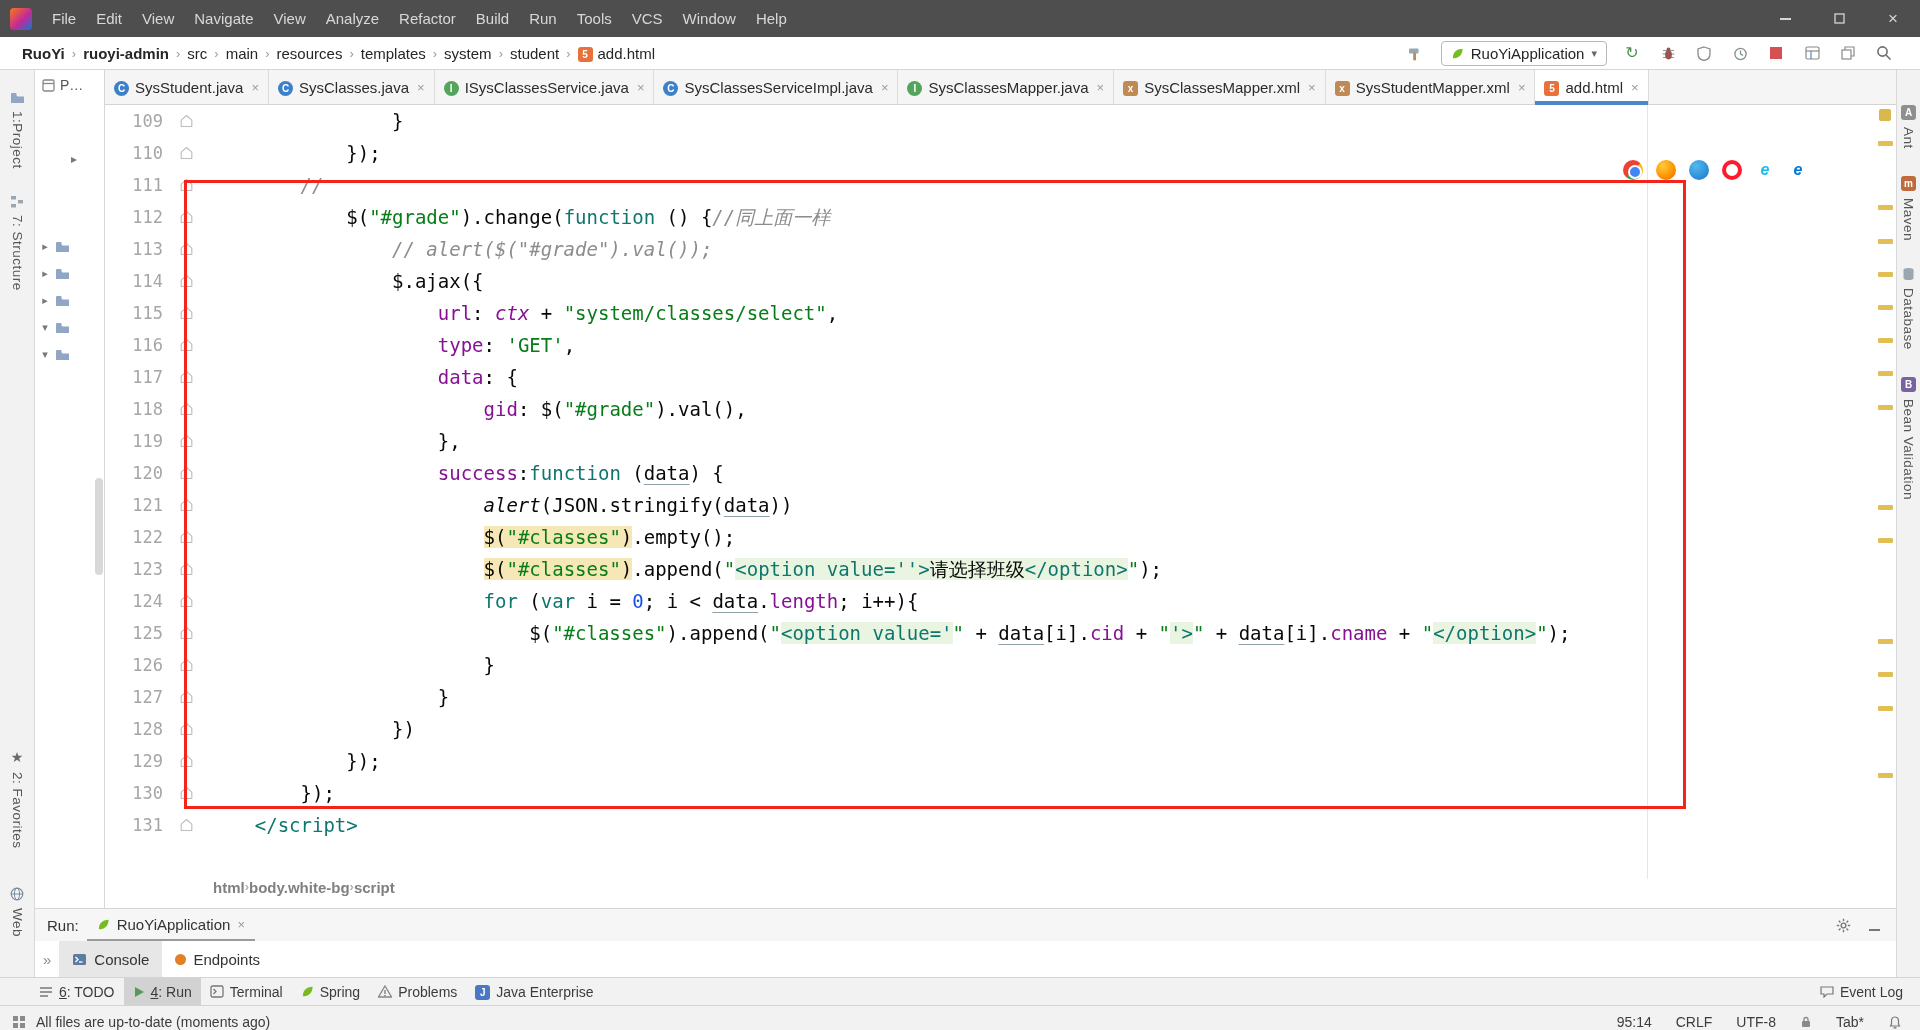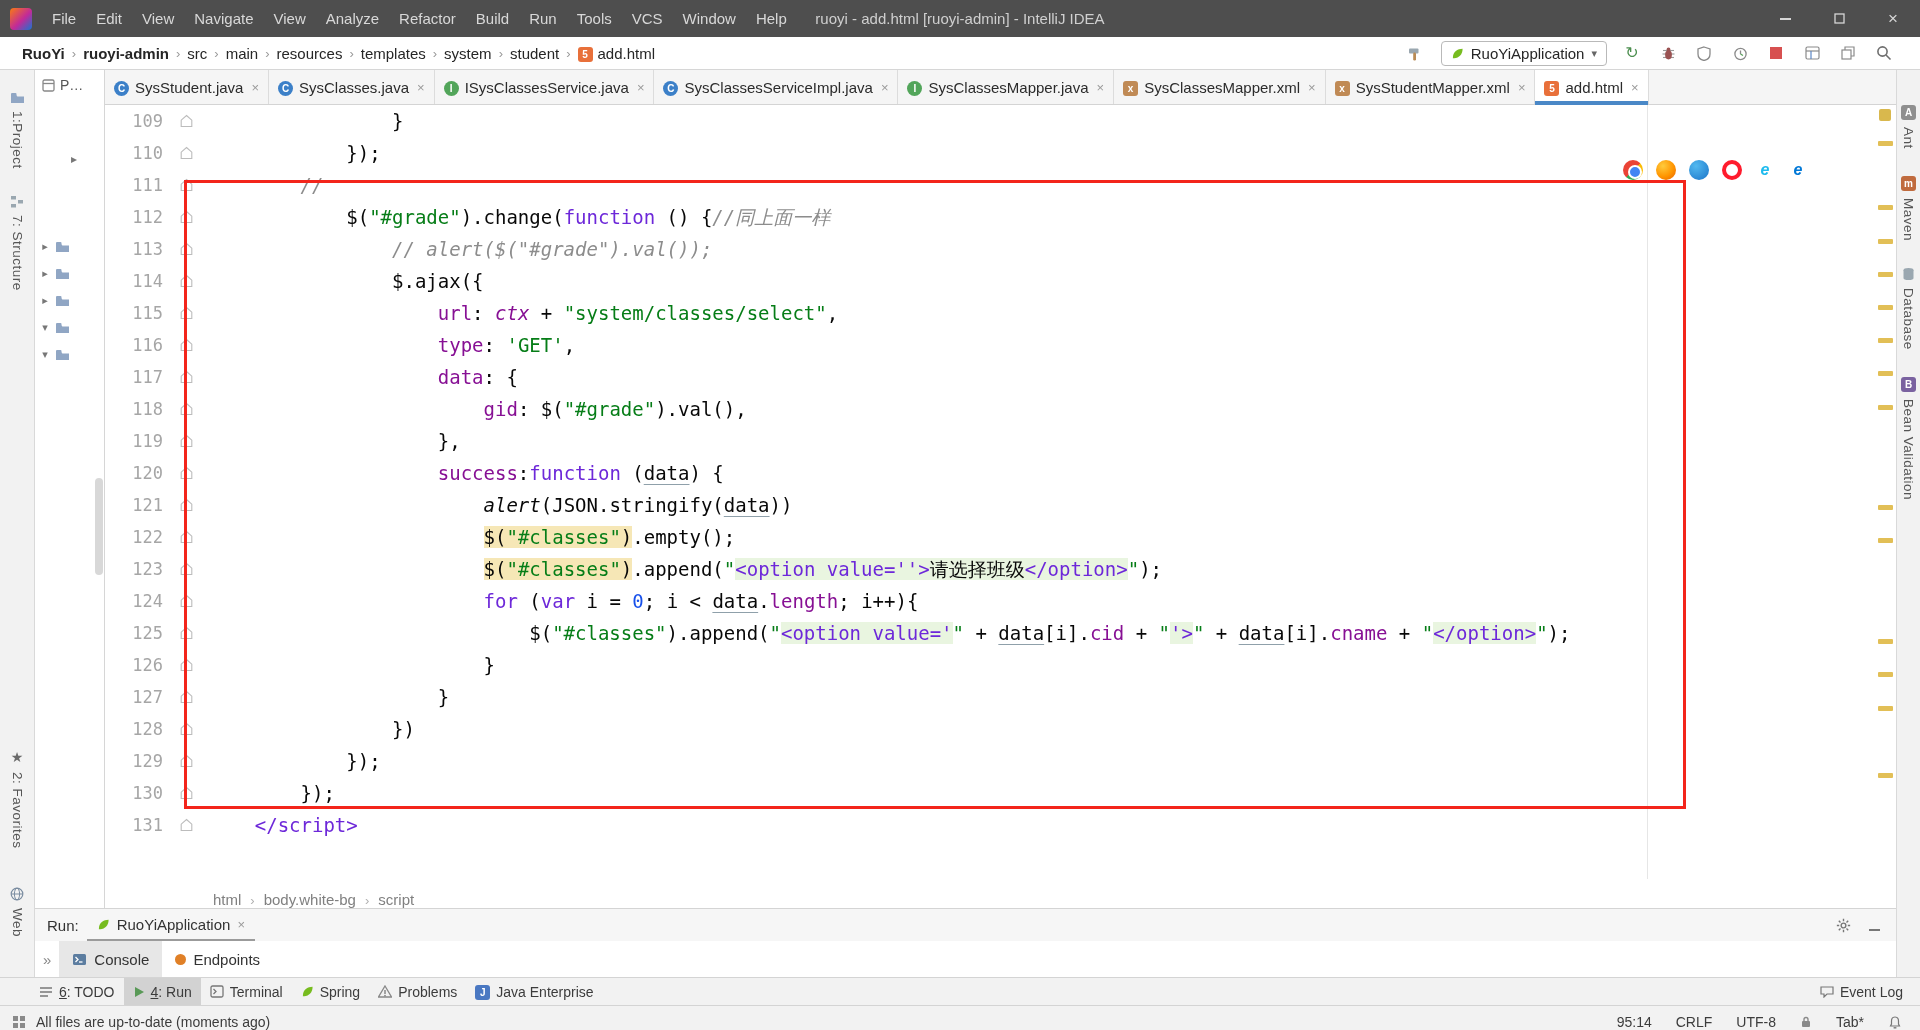--- a/index.html
+++ b/index.html
@@ -54,42 +54,42 @@
   .tab.active{background:#fff;}
   .tab.active::after{content:"";position:absolute;left:0;right:0;bottom:-1px;height:4px;background:#4a88c7;}
   .tab .x{color:#9a9a9a;font-size:13px;margin-left:2px;}
 
   .editor{flex:1;position:relative;background:#fff;overflow:hidden;}
   .line{display:flex;height:32px;align-items:center;}
   .ln{width:58px;text-align:right;color:#a6a6a6;font:17px "DejaVu Sans Mono",monospace;flex:none;}
   .fm{width:46px;display:flex;justify-content:center;align-items:center;flex:none;}
   .lc{font:19px/32px "DejaVu Sans Mono",monospace;white-space:pre;}
   
-  .pl{color:#080808}.kw{color:#6d28d9}.st{color:#067d17}
+  .pl{color:#080808}.kw{color:#0f766e}.st{color:#067d17}
   .cm{color:#8c8c8c;font-style:italic}.nm{color:#1750eb}
   .fd{color:#871094}.gl{color:#871094;font-style:italic}
   .fn{color:#080808;font-style:italic}
   .un{color:#080808;text-decoration:underline;text-underline-offset:4px;text-decoration-color:#8fa0aa;}
   .hl{background:#f6e7b6}.inj{background:#e9f5e0}
   .margin-guide{position:absolute;top:0;bottom:0;left:1542px;width:1px;background:#e6e6e6;}
   .red-box{position:absolute;left:79px;top:75px;width:1502px;height:629px;border:3px solid #f3251b;z-index:6;pointer-events:none;}
   .browser-bar{position:absolute;top:55px;right:88px;display:flex;gap:13px;z-index:7;}
   .bicon{width:20px;height:20px;border-radius:50%;position:relative;display:flex;align-items:center;justify-content:center;font-weight:bold;font-size:16px;}
   .bicon.chrome{background:conic-gradient(from -45deg,#ea4335 0 25%,#fbbc05 25% 50%,#34a853 50% 75%,#ea4335 75%);}
   .bicon.chrome::after{content:"";position:absolute;left:5px;top:5px;width:10px;height:10px;border-radius:50%;background:#4285f4;border:2px solid #fff;}
   .bicon.firefox{background:radial-gradient(circle at 35% 30%,#ffcb3d,#ff9500 55%,#e66000);}
   .bicon.safari{background:radial-gradient(circle at 35% 30%,#52b9f0,#1b74c8);}
   .bicon.opera{background:#fff;border:4px solid #ff1b2d;}
   .bicon.ie{color:#1ebbee;font-style:italic;}
   .bicon.edge{color:#0078d7;font-style:italic;}
   .error-stripe{position:absolute;right:0;top:0;bottom:0;width:22px;background:#fff;}
   .stripe-ind{position:absolute;top:4px;right:5px;width:12px;height:12px;border-radius:2px;background:#d9b84d;}
   .smark{position:absolute;right:3px;width:15px;height:5px;border-radius:1px;background:#e2bf56;}
 
-  .crumb-bar{height:29px;flex:none;display:flex;align-items:flex-end;padding-left:108px;gap:9px;font-size:15px;color:#808080;background:#fff;}
+  .crumb-bar{height:29px;flex:none;display:flex;align-items:flex-start;padding-left:108px;font-size:15px;color:#808080;background:#fff;font-weight:bold;}
   .crumb-bar .sep{color:#b0b0b0;font-size:13px;}
 
   
   .run-header{height:33px;flex:none;background:#f6f6f6;border-top:1px solid #d4d4d4;display:flex;align-items:center;font-size:15px;color:#333;padding-left:12px;}
   .rtab{display:flex;align-items:center;gap:7px;height:100%;padding:0 10px;margin-left:8px;border-bottom:2px solid #9b9b9b;}
   .rtab .x{color:#9a9a9a;font-size:13px;}
   .run-header .rh-right{margin-left:auto;display:flex;align-items:center;gap:18px;padding-right:16px;}
   .minus{display:inline-block;width:11px;height:2px;background:#777;}
   .console-row{height:36px;flex:none;background:#fff;display:flex;align-items:stretch;font-size:15px;color:#333;border-bottom:none;}
   .console-row .chev{align-self:center;color:#888;padding:0 8px 0 8px;font-size:15px;}
@@ -125,21 +125,20 @@
         <span>View</span>
         <span>Analyze</span>
         <span>Refactor</span>
         <span>Build</span>
         <span>Run</span>
         <span>Tools</span>
         <span>VCS</span>
         <span>Window</span>
         <span>Help</span>
       </div>
-    <div class="win-title">ruoyi - add.html [ruoyi-admin] - IntelliJ IDEA</div>
     <div class="win-controls">
       <span class="wbtn">
           <span class="minus" style="background:#d6d6d6"></span>
         </span>
       <span class="wbtn">
           <svg width="11" height="11">
             <rect x="1" y="1" width="9" height="9" fill="none" stroke="#d6d6d6" stroke-width="1.3"></rect>
           </svg>
         </span>
       <span class="wbtn">×</span>

